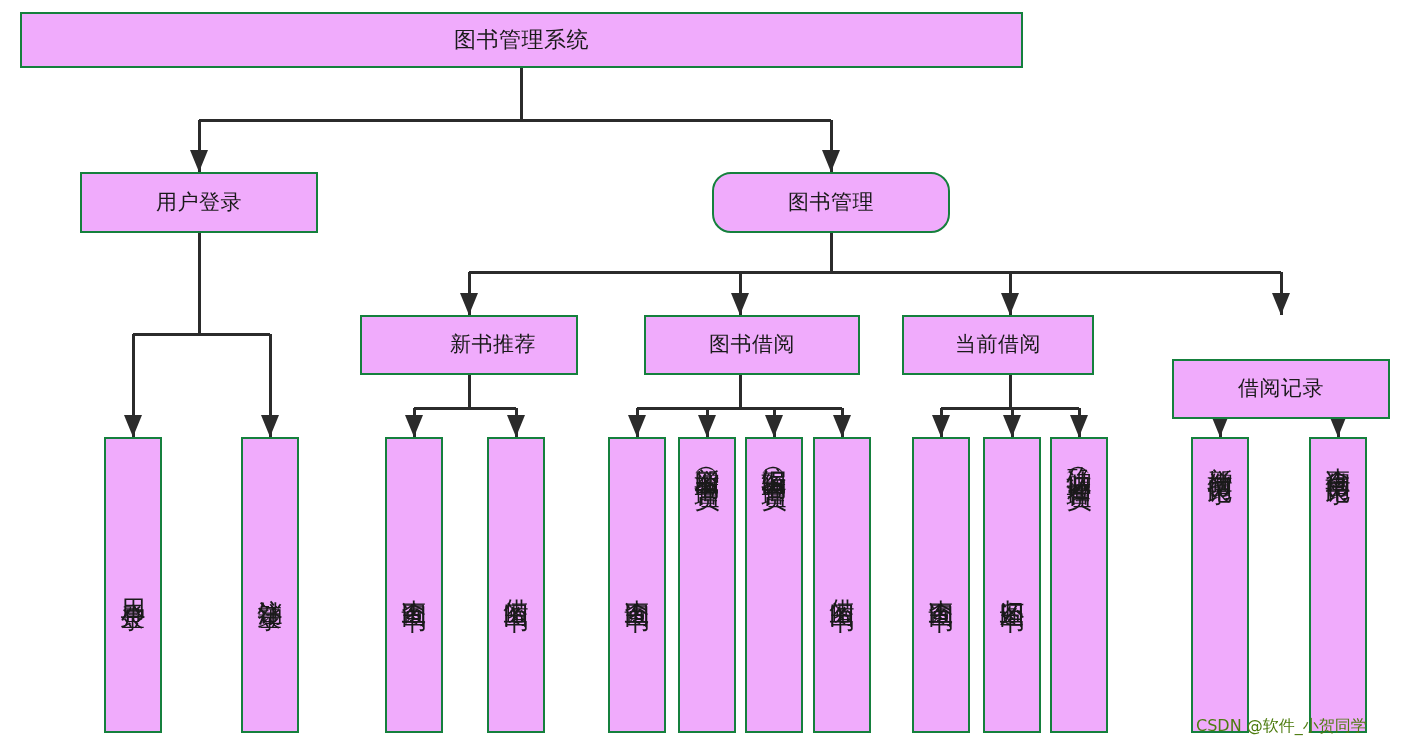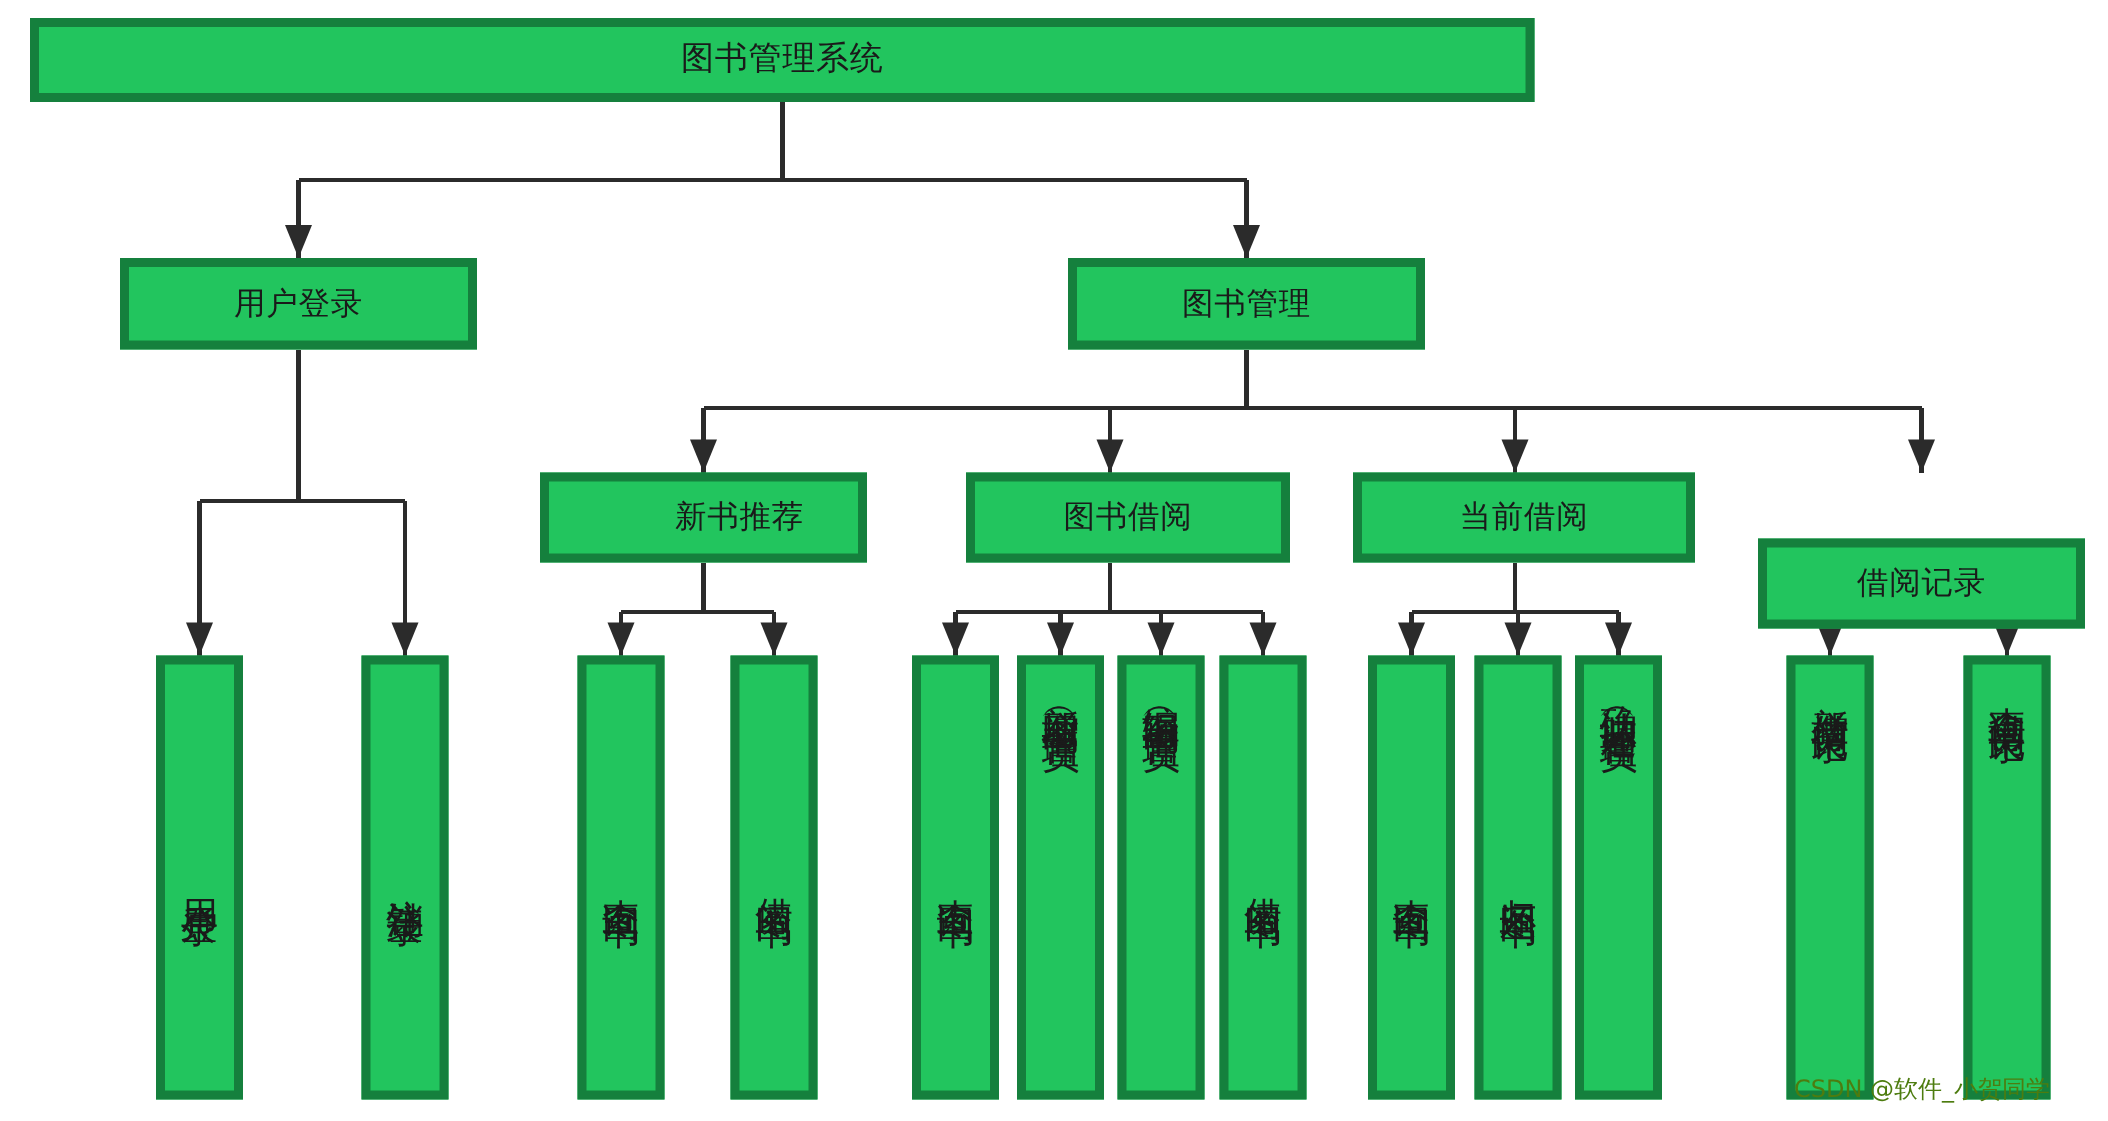--- a/index.html
+++ b/index.html
@@ -22,22 +22,22 @@
     position: absolute;
     left: 0;
     top: 0;
     width: 1405px;
     height: 747px;
     pointer-events: none;
   }
   .node {
     position: absolute;
     box-sizing: border-box;
-    background: #22c55e;
-    border: 6px solid #15803d;
+    background: #f0abfc;
+    border: 2px solid #15803d;
     display: flex;
     align-items: center;
     justify-content: center;
     color: #1a1a1a;
     z-index: 2;
   }
   .node .label {
     display: block;
     text-align: center;
     line-height: 1.12;
@@ -136,30 +136,30 @@
       <line x1="1338" y1="408" x2="1338" y2="437" stroke="#2b2b2b" stroke-width="3" shape-rendering="crispEdges"></line>
       <path d="M1329,415 L1347,415 L1338,437 Z" fill="#2b2b2b"></path>
     </svg>
   <div id="nodes">
       <div class="node h root" id="node-root" style="left: 20px; top: 12px; width: 1003px; height: 56px;">
         <span class="label">图书管理系统</span>
       </div>
       <div class="node h" id="node-user-login" style="left: 80px; top: 172px; width: 238px; height: 61px;">
         <span class="label">用户登录</span>
       </div>
-      <div class="node h" id="node-book-mgmt" style="left: 712px; top: 172px; width: 238px; height: 61px;">
+      <div class="node h" id="node-book-mgmt" style="left: 712px; top: 172px; width: 238px; height: 61px; border-radius: 19px;">
         <span class="label">图书管理</span>
       </div>
       <div class="node h" id="node-new-book-rec" style="left: 360px; top: 315px; width: 218px; height: 60px; padding-left: 48px;">
         <span class="label">新书推荐</span>
       </div>
       <div class="node h" id="node-book-borrow" style="left: 632px; top: 315px; width: 216px; height: 60px; margin-left: 12px;">
         <span class="label">图书借阅</span>
       </div>
-      <div class="node h" id="node-current-borrow" style="left: 902px; top: 315px; width: 228px; height: 60px;">
+      <div class="node h" id="node-current-borrow" style="left: 902px; top: 315px; width: 192px; height: 60px;">
         <span class="label">当前借阅</span>
       </div>
       <div class="node h" id="node-borrow-record" style="left: 1172px; top: 315px; width: 218px; height: 60px; margin-top: 44px;">
         <span class="label">借阅记录</span>
       </div>
       <div class="node v" id="node-leaf-user-login" style="left: 104px; top: 437px; width: 58px; height: 296px;">
         <span class="label">用户登录</span>
       </div>
       <div class="node v" id="node-leaf-user-logout" style="left: 241px; top: 437px; width: 58px; height: 296px;">
         <span class="label">注销登录</span>

